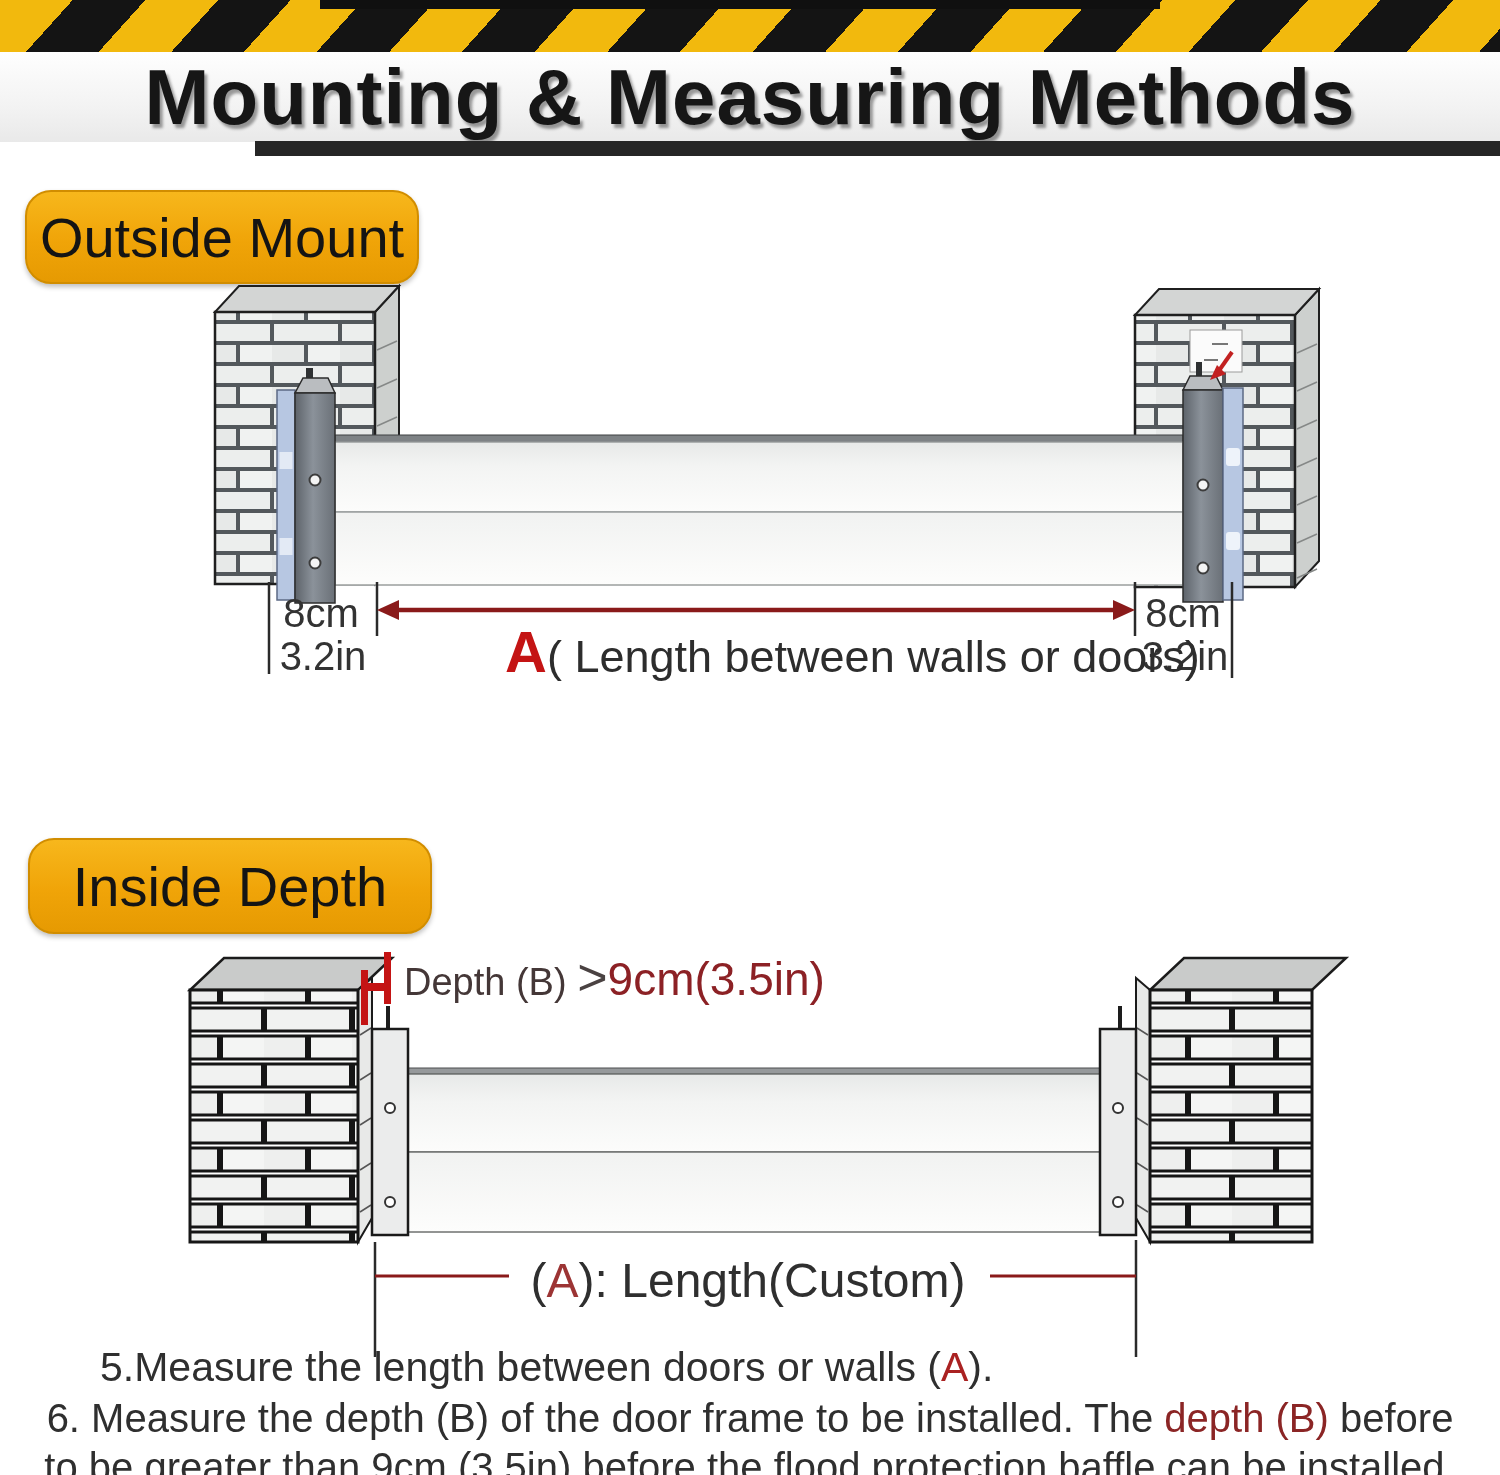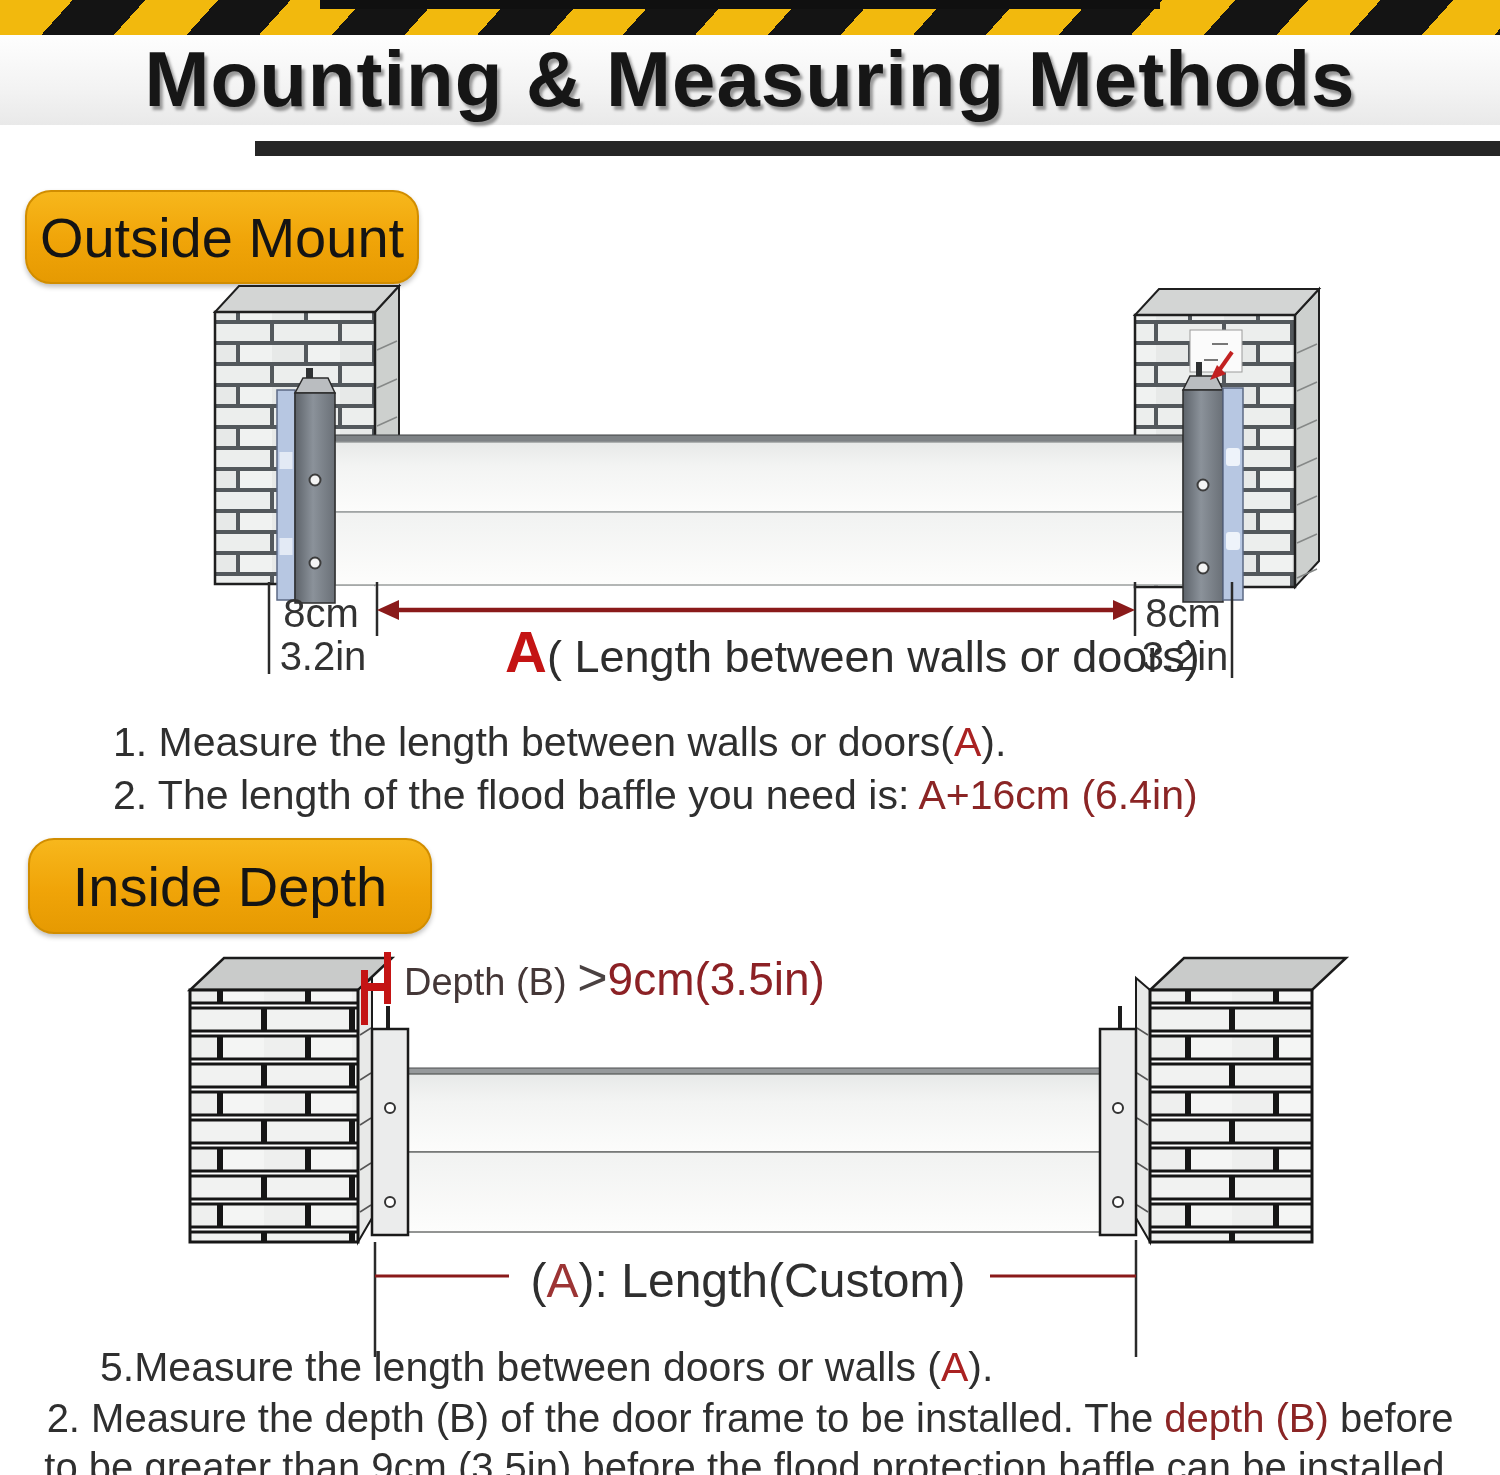--- a/index.html
+++ b/index.html
@@ -3,23 +3,23 @@
 <meta charset="utf-8">
 <style>
   html,body{margin:0;padding:0;background:#fff;}
   .page{position:relative;width:1500px;height:1475px;background:#ffffff;overflow:hidden;
         font-family:"Liberation Sans",sans-serif;}
 
   
   .hazard-stripe{position:absolute;left:0;top:0;width:1500px;height:52px;
     background:repeating-linear-gradient(132deg,#f2b90d 0 54px,#141414 54px 108px);}
   .hazard-topline{position:absolute;left:320px;top:0;width:840px;height:9px;background:#101010;}
-  .title-band{position:absolute;left:0;top:35px;width:1500px;height:90px;
+  .title-band{position:absolute;left:0;top:52px;width:1500px;height:90px;
     background:linear-gradient(180deg,#fefefe 0%,#f3f3f3 60%,#e9e9e9 100%);
-    display:flex;align-items:flex-end;justify-content:center;}
+    display:flex;align-items:center;justify-content:center;}
   .page-title{font-size:78px;font-weight:bold;color:#161616;letter-spacing:1px;
     text-shadow:3px 4px 3px rgba(0,0,0,0.38);white-space:nowrap;}
   .dark-bar{position:absolute;left:255px;top:141px;right:0;height:15px;background:#262626;}
 
   
   .pill{position:absolute;display:flex;align-items:center;justify-content:center;
     background:linear-gradient(180deg,#f7b71c 0%,#f0a408 55%,#e69a02 100%);
     border:2px solid #d18d00;border-radius:26px;box-shadow:0 3px 5px rgba(0,0,0,0.25);
     color:#141414;font-size:56px;white-space:nowrap;text-align:right;}
   .pill-outside{left:25px;top:190px;width:390px;height:90px;}
@@ -148,24 +148,20 @@
       <polygon points="377,330 399,320 399,340" fill="#8a1a1a"></polygon>
       <polygon points="1135,330 1113,320 1113,340" fill="#8a1a1a"></polygon>
       <text class="dimtxt" x="321" y="347">8cm</text>
       <text class="dimtxt" x="323" y="390">3.2in</text>
       <text class="dimtxt" x="1183" y="347">8cm</text>
       <text class="dimtxt" x="1185" y="390">3.2in</text>
       <text x="505" y="392"><tspan class="dimA">A</tspan><tspan class="dimCap">( Length between walls or doors)</tspan></text>
     </g>
   </svg>
 
-  <div class="step steps-outside">
-    <div><span>1. Measure the length between walls or doors(</span><span class="redA">A</span><span>).</span></div>
-    <div><span>2. The length of the flood baffle you need is: </span><span class="maroon">A+16cm (6.4in)</span></div>
-  </div>
 
   <svg id="svg-inside" width="1500" height="412" viewBox="0 0 1500 412">
 
     <g>
       <polygon points="190,40 358,40 392,8 224,8" fill="#c9cbca" stroke="#1b1b1b" stroke-width="2.5"></polygon>
       <polygon points="358,40 372,28 372,268 358,292" fill="#e8e9e8" stroke="#1b1b1b" stroke-width="2"></polygon>
       <path d="M360,85 L371,78 M360,130 L371,123 M360,175 L371,168 M360,220 L371,213 M360,262 L371,255" stroke="#555" stroke-width="1.5" fill="none"></path>
       <rect x="190" y="40" width="168" height="252" fill="url(#brickB)" stroke="#161616" stroke-width="3"></rect>
     </g>
 
@@ -207,15 +203,15 @@
       <line x1="375" y1="292" x2="375" y2="407" stroke="#2a2a2a" stroke-width="2.5"></line>
       <line x1="1136" y1="290" x2="1136" y2="407" stroke="#2a2a2a" stroke-width="2.5"></line>
       <line x1="375" y1="326" x2="509" y2="326" stroke="#8a1a1a" stroke-width="3"></line>
       <line x1="990" y1="326" x2="1136" y2="326" stroke="#8a1a1a" stroke-width="3"></line>
       <text class="lenTxt" x="748" y="347"><tspan>(</tspan><tspan class="lenA">A</tspan><tspan>): Length(Custom)</tspan></text>
     </g>
   </svg>
 
   <div class="step step-inside-1"><span>5.Measure the length between doors or walls (</span><span class="redA">A</span><span>).</span></div>
 
-  <div class="step step-inside-2"><span>2. Measure the depth (B) of the door frame to be installed. The </span><span class="maroon">depth (B)</span><span> before</span><br><span>to be greater than 9cm (3.5in) before the flood protection baffle can be installed.</span></div>
+  <div class="step step-inside-2"><span>6. Measure the depth (B) of the door frame to be installed. The </span><span class="maroon">depth (B)</span><span> before</span><br><span>to be greater than 9cm (3.5in) before the flood protection baffle can be installed.</span></div>
 
 </div>
 
 </body></html>

